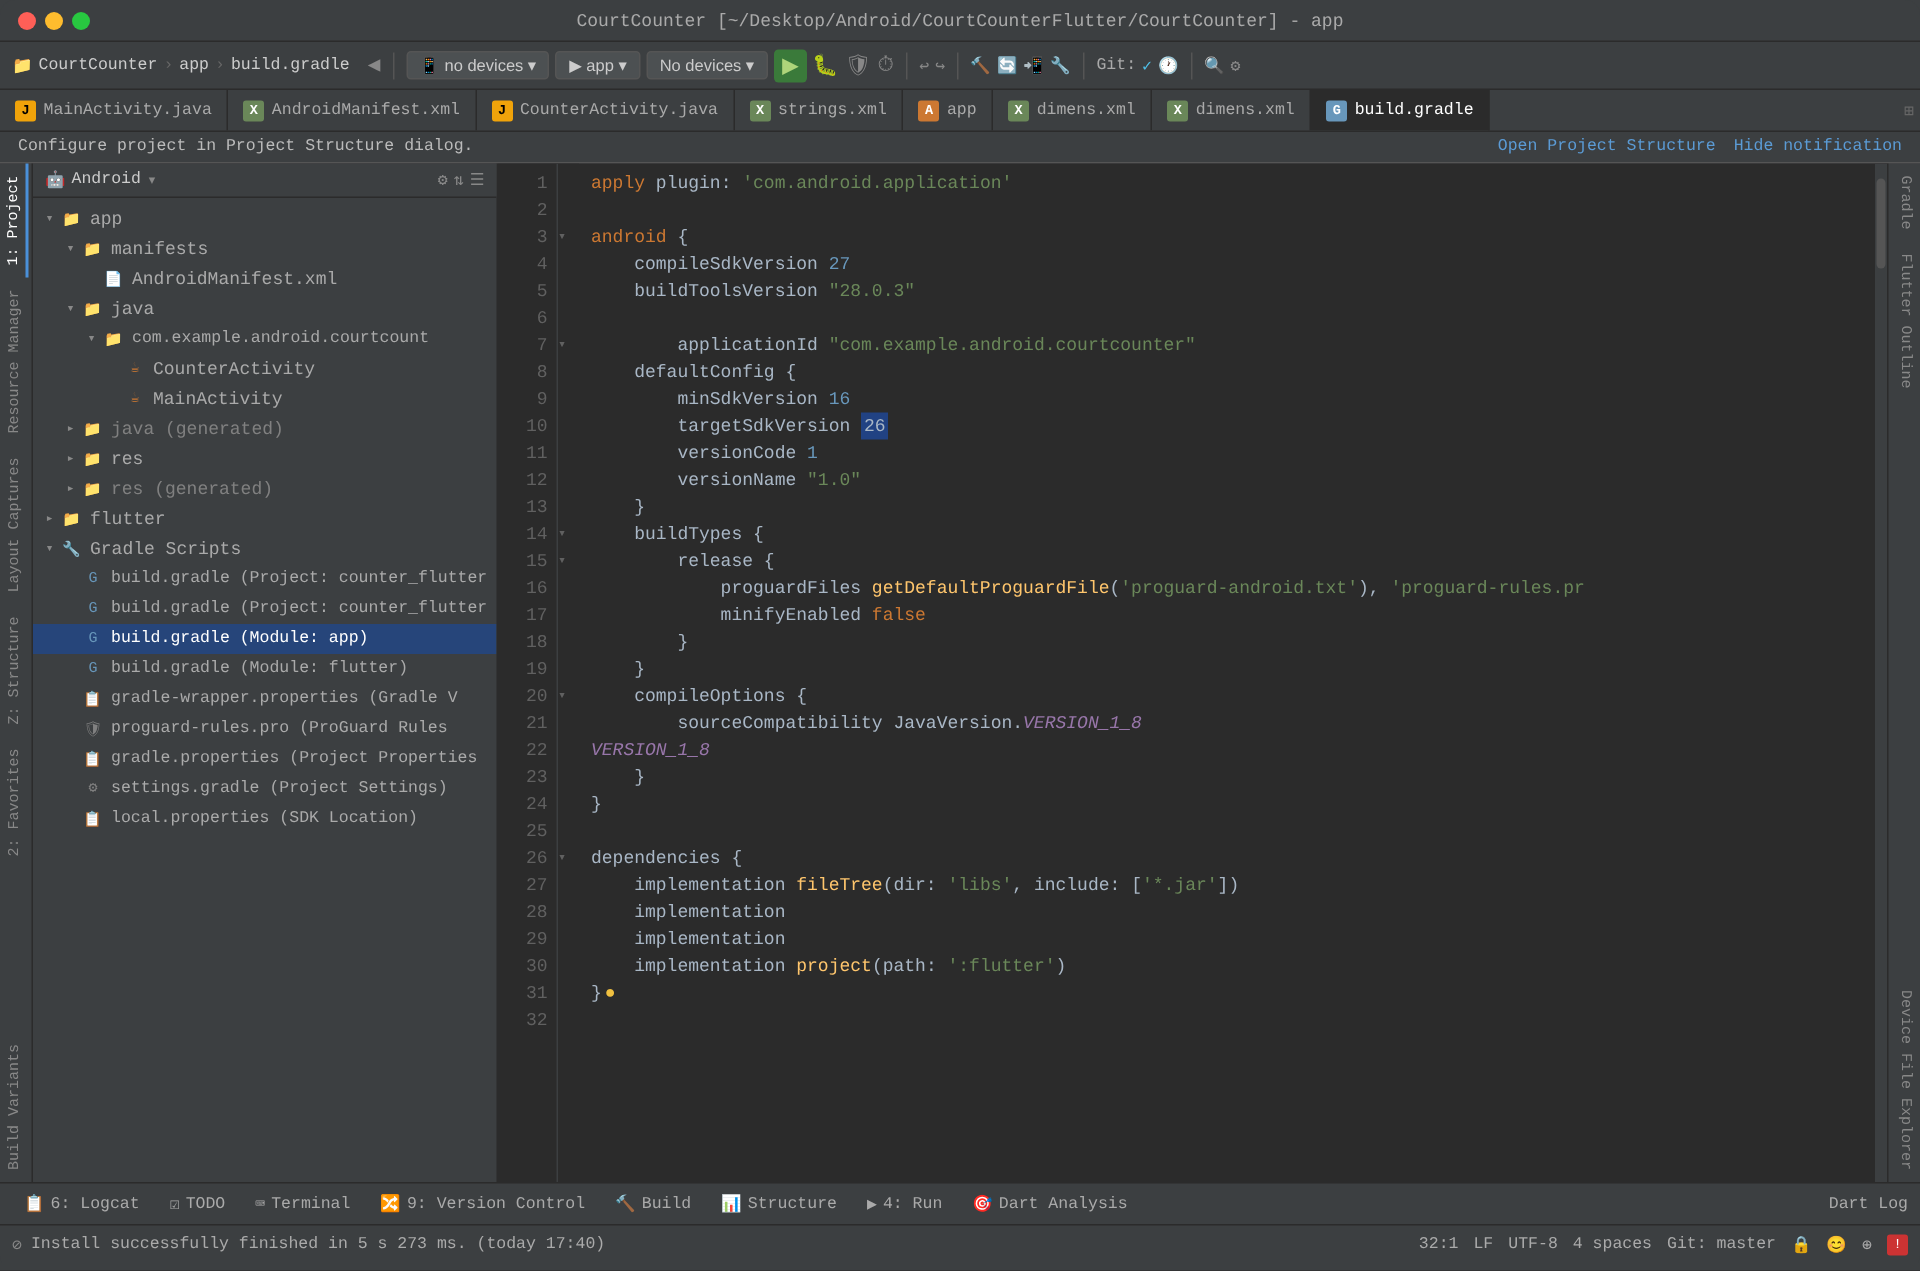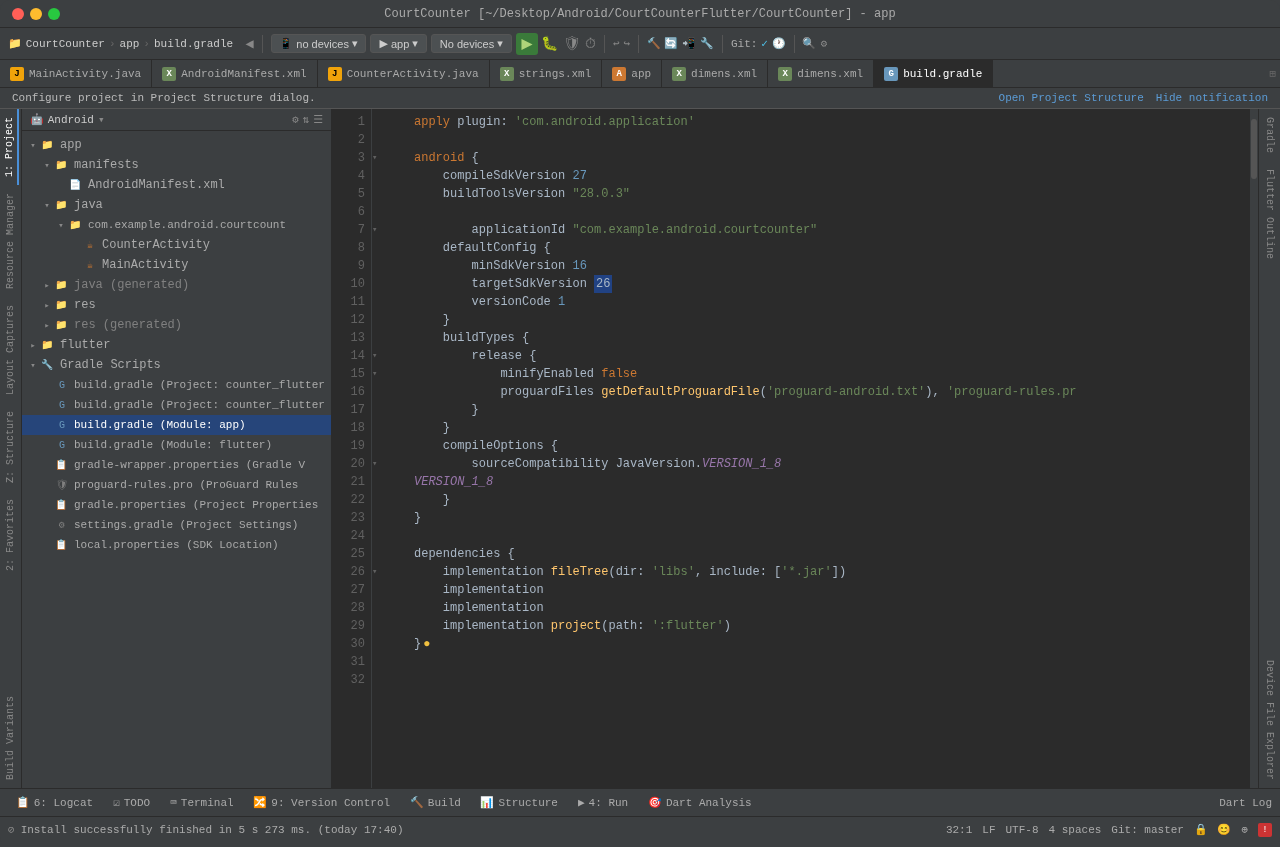--- a/index.html
+++ b/index.html
@@ -238,21 +238,20 @@
       overflow: auto;
       padding: 4px 0 4px 8px;
       line-height: 18px;
       font-size: 12px;
     }
     .code-line {
       display: flex;
       align-items: flex-end;
       min-height: 18px;
       white-space: pre;
-      margin-left: 20px;
     }
 
     
     .status-bar {
       background: #3c3f41;
       height: 26px;
       border-top: 1px solid #2b2b2b;
       display: flex;
       align-items: center;
       padding: 0 8px;
@@ -654,33 +653,36 @@
         <div class="code-line">
           <span>        minSdkVersion </span><span class="num">16</span>
         </div>
         <div class="code-line">
           <span>        targetSdkVersion </span><span style="background:#214283;color:#a9b7c6;padding:0 2px">26</span>
         </div>
         <div class="code-line">
           <span>        versionCode </span><span class="num">1</span>
         </div>
         <div class="code-line">
+          <span>        versionName </span><span class="str">"1.0"</span>
+        </div>
+        <div class="code-line">
           <span>    }</span>
         </div>
         <div class="code-line">
           <span>    buildTypes {</span>
         </div>
         <div class="code-line">
           <span>        release {</span>
         </div>
         <div class="code-line">
+          <span>            proguardFiles </span><span class="fn">getDefaultProguardFile</span><span>(</span><span class="str">'proguard-android.txt'</span><span>), </span><span class="str">'proguard-rules.pr</span>
+        </div>
+        <div class="code-line">
           <span>            minifyEnabled </span><span class="bool-false">false</span>
-        </div>
-        <div class="code-line">
-          <span>            proguardFiles </span><span class="fn">getDefaultProguardFile</span><span>(</span><span class="str">'proguard-android.txt'</span><span>), </span><span class="str">'proguard-rules.pr</span>
         </div>
         <div class="code-line">
           <span>        }</span>
         </div>
         <div class="code-line">
           <span>    }</span>
         </div>
         <div class="code-line">
           <span>    compileOptions {</span>
         </div>

